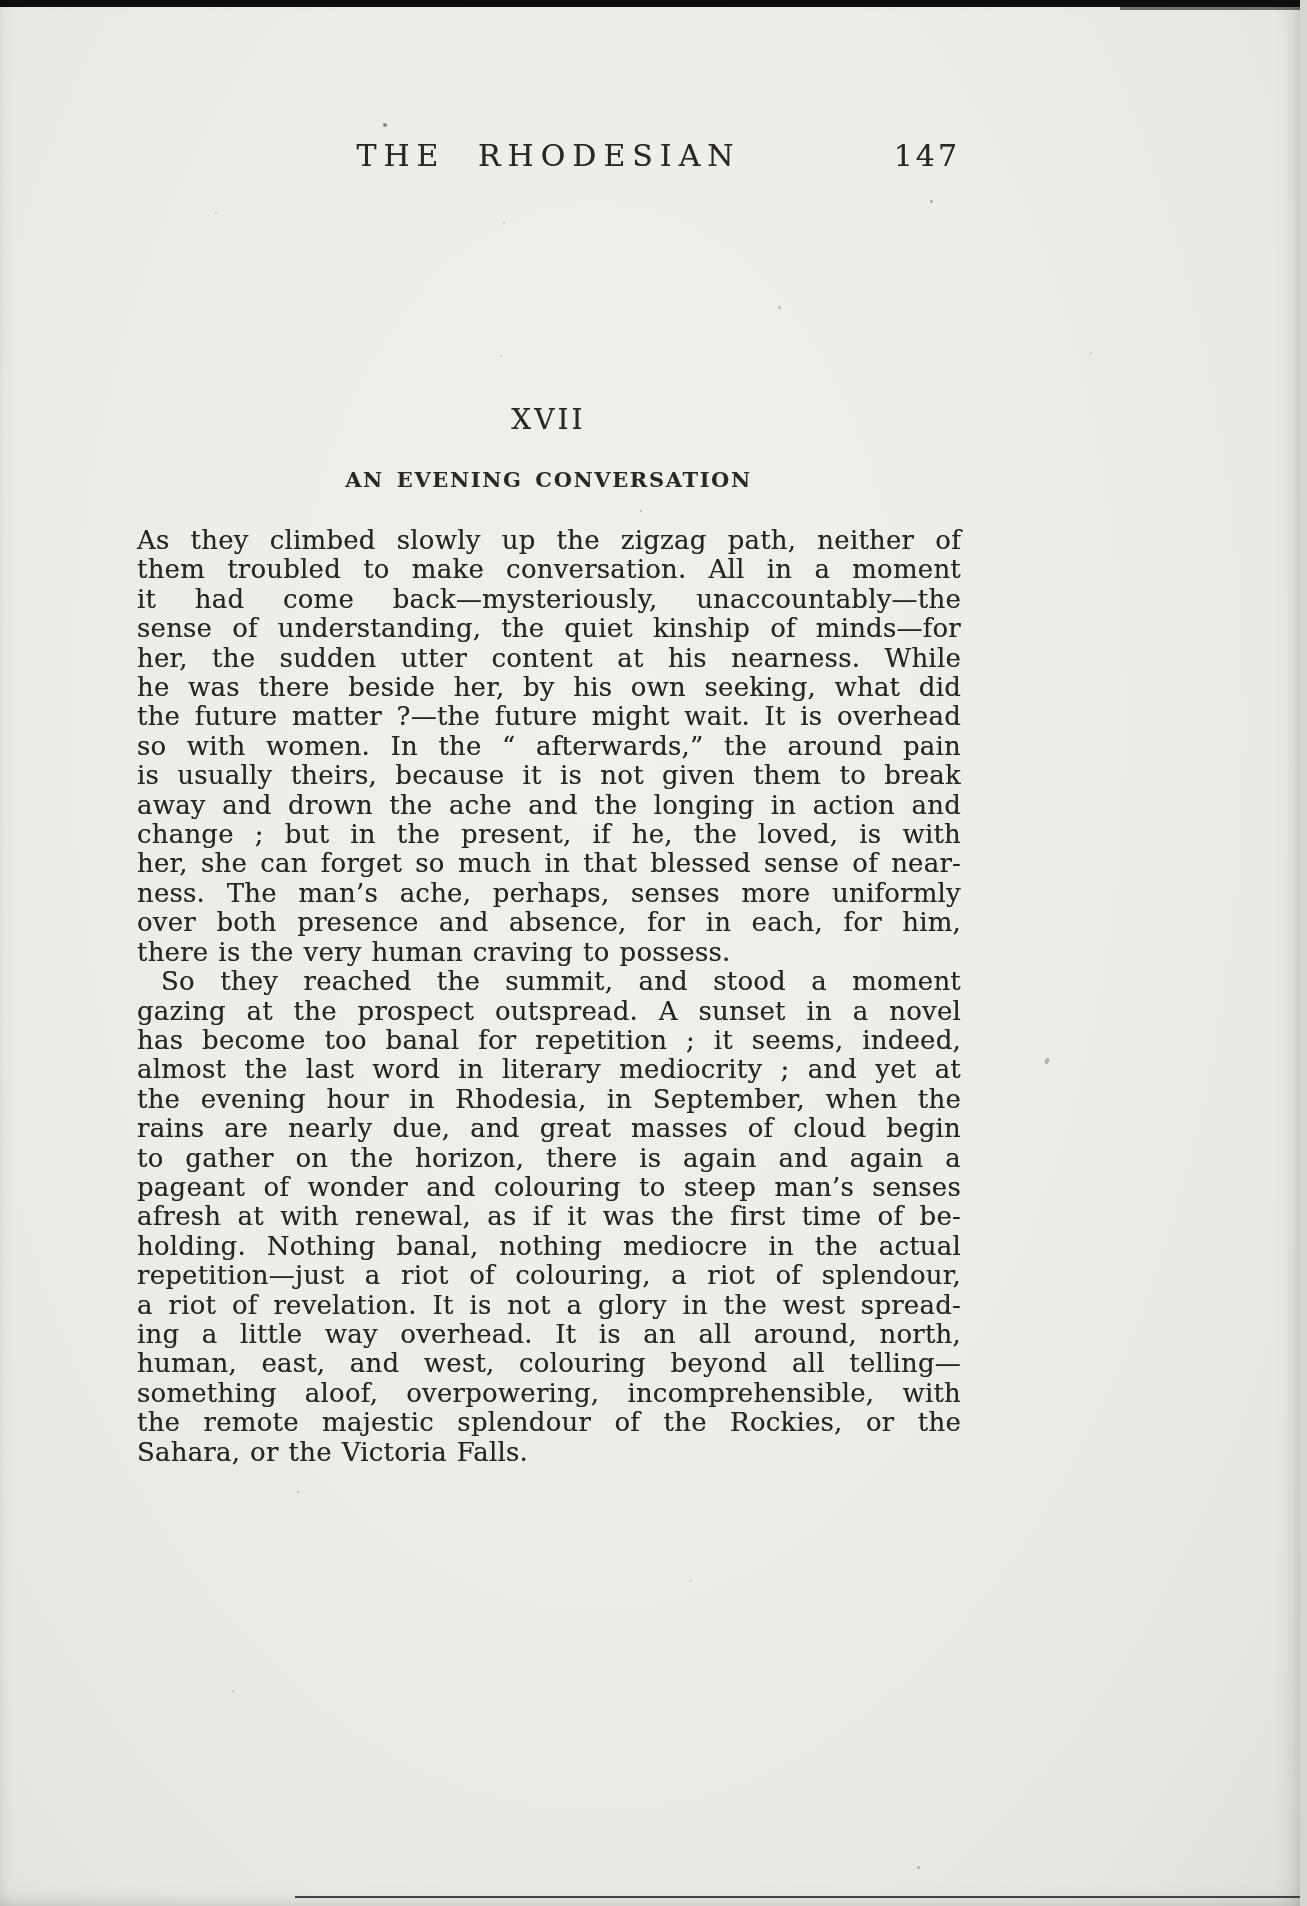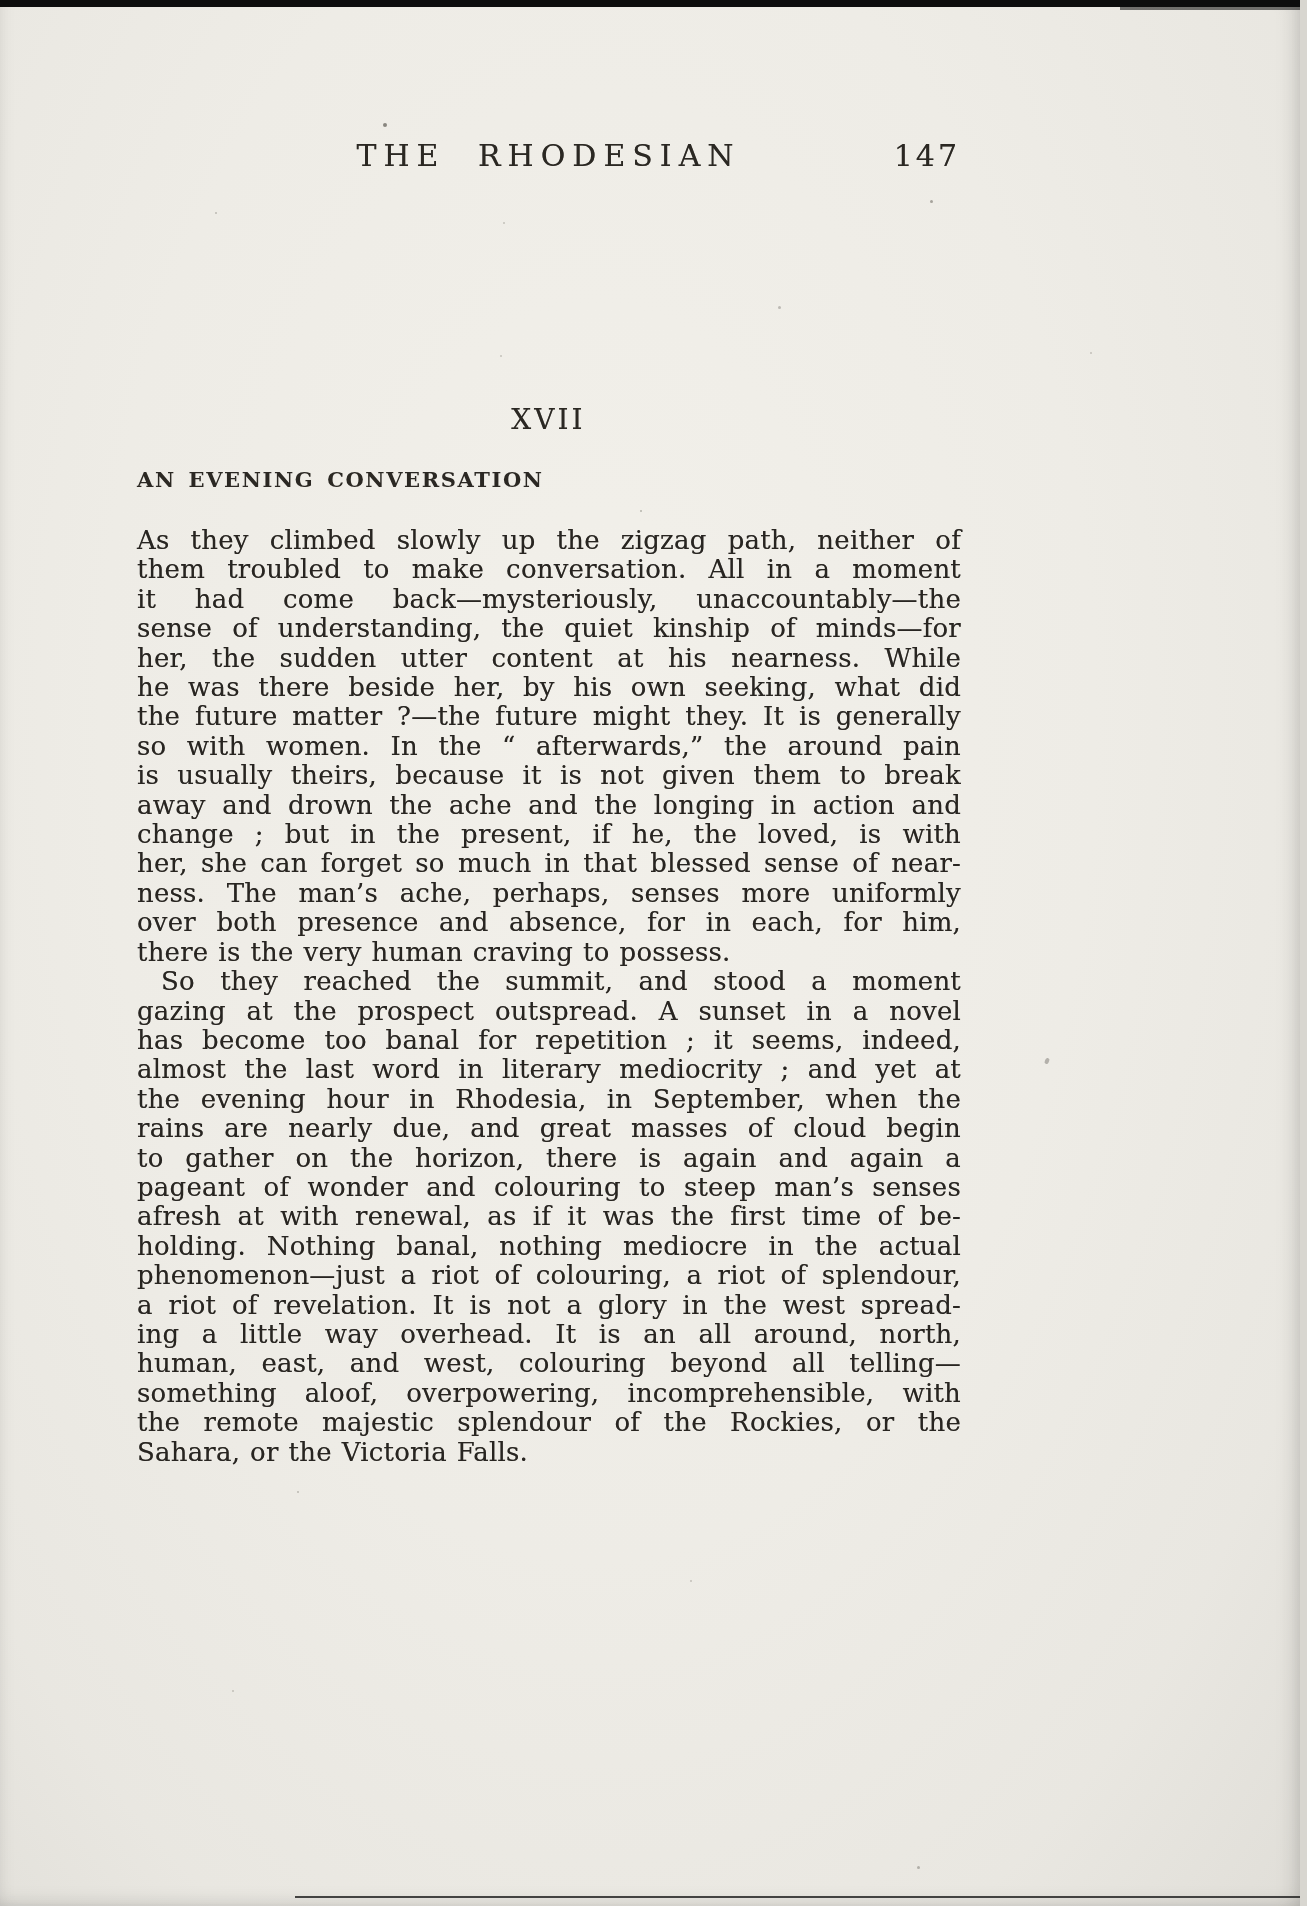--- a/index.html
+++ b/index.html
@@ -78,21 +78,21 @@
     letter-spacing: 3px;
     color: #2b2823;
     text-shadow: 0 0 0.5px rgba(43,40,35,0.5);
   }
 
   .chapter-subtitle {
     position: absolute;
     top: 467px;
     left: 137px;
     width: 823px;
-    text-align: left;
+    text-align: center;
     font-size: 21px;
     font-weight: 700;
     letter-spacing: 1.6px;
     word-spacing: 4px;
     color: #2b2823;
   }
 
   .body-text {
     position: absolute;
     top: 526px;
@@ -136,42 +136,42 @@
   <div class="chapter-subtitle">AN EVENING CONVERSATION</div>
 
   <div class="body-text">
     <div class="paragraph">
         <div class="line">As they climbed slowly up the zigzag path, neither of</div>
         <div class="line">them troubled to make conversation.  All in a moment</div>
         <div class="line">it had come back—mysteriously, unaccountably—the</div>
         <div class="line">sense of understanding, the quiet kinship of minds—for</div>
         <div class="line">her, the sudden utter content at his nearness.  While</div>
         <div class="line">he was there beside her, by his own seeking, what did</div>
-        <div class="line">the future matter ?—the future might they.  It is generally</div>
+        <div class="line">the future matter ?—the future might wait.  It is overhead</div>
         <div class="line">so with women.  In the “ afterwards,” the around pain</div>
         <div class="line">is usually theirs, because it is not given them to break</div>
         <div class="line">away and drown the ache and the longing in action and</div>
         <div class="line">change ; but in the present, if he, the loved, is with</div>
         <div class="line">her, she can forget so much in that blessed sense of near-</div>
         <div class="line">ness.  The man’s ache, perhaps, senses more uniformly</div>
         <div class="line">over both presence and absence, for in each, for him,</div>
         <div class="line">there is the very human craving to possess.</div>
       </div>
     <div class="paragraph para-indent">
         <div class="line">So they reached the summit, and stood a moment</div>
         <div class="line">gazing at the prospect outspread.  A sunset in a novel</div>
         <div class="line">has become too banal for repetition ; it seems, indeed,</div>
         <div class="line">almost the last word in literary mediocrity ; and yet at</div>
         <div class="line">the evening hour in Rhodesia, in September, when the</div>
         <div class="line">rains are nearly due, and great masses of cloud begin</div>
         <div class="line">to gather on the horizon, there is again and again a</div>
         <div class="line">pageant of wonder and colouring to steep man’s senses</div>
         <div class="line">afresh at with renewal, as if it was the first time of be-</div>
         <div class="line">holding.  Nothing banal, nothing mediocre in the actual</div>
-        <div class="line">phenomenon—just a riot of colouring, a riot of splendour,</div>
+        <div class="line">repetition—just a riot of colouring, a riot of splendour,</div>
         <div class="line">a riot of revelation.  It is not a glory in the west spread-</div>
         <div class="line">ing a little way overhead.  It is an all around, north,</div>
         <div class="line">human, east, and west, colouring beyond all telling—</div>
         <div class="line">something aloof, overpowering, incomprehensible, with</div>
         <div class="line">the remote majestic splendour of the Rockies, or the</div>
         <div class="line">Sahara, or the Victoria Falls.</div>
       </div>
   </div>
 
   <div class="speck" style="left:383px; top:123px; width:4px; height:4px; opacity:.7;"></div>

